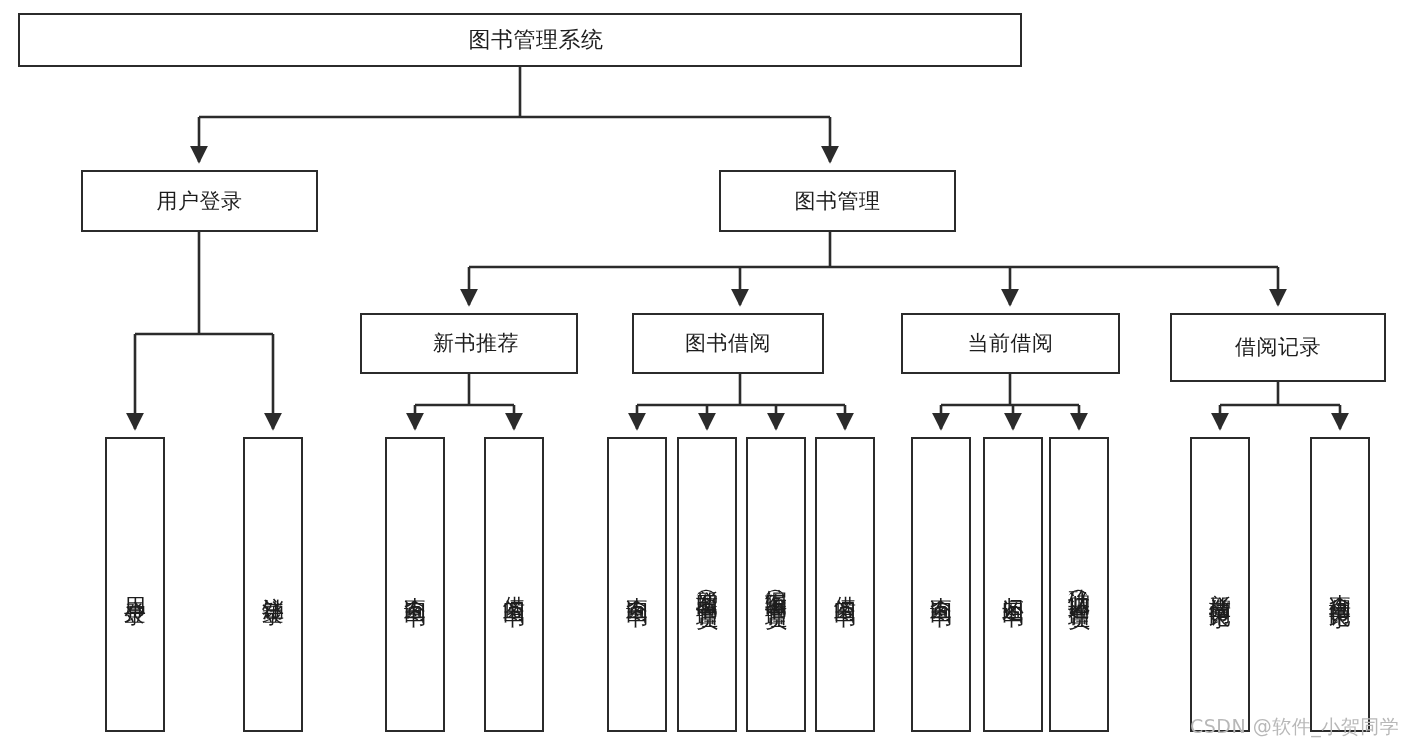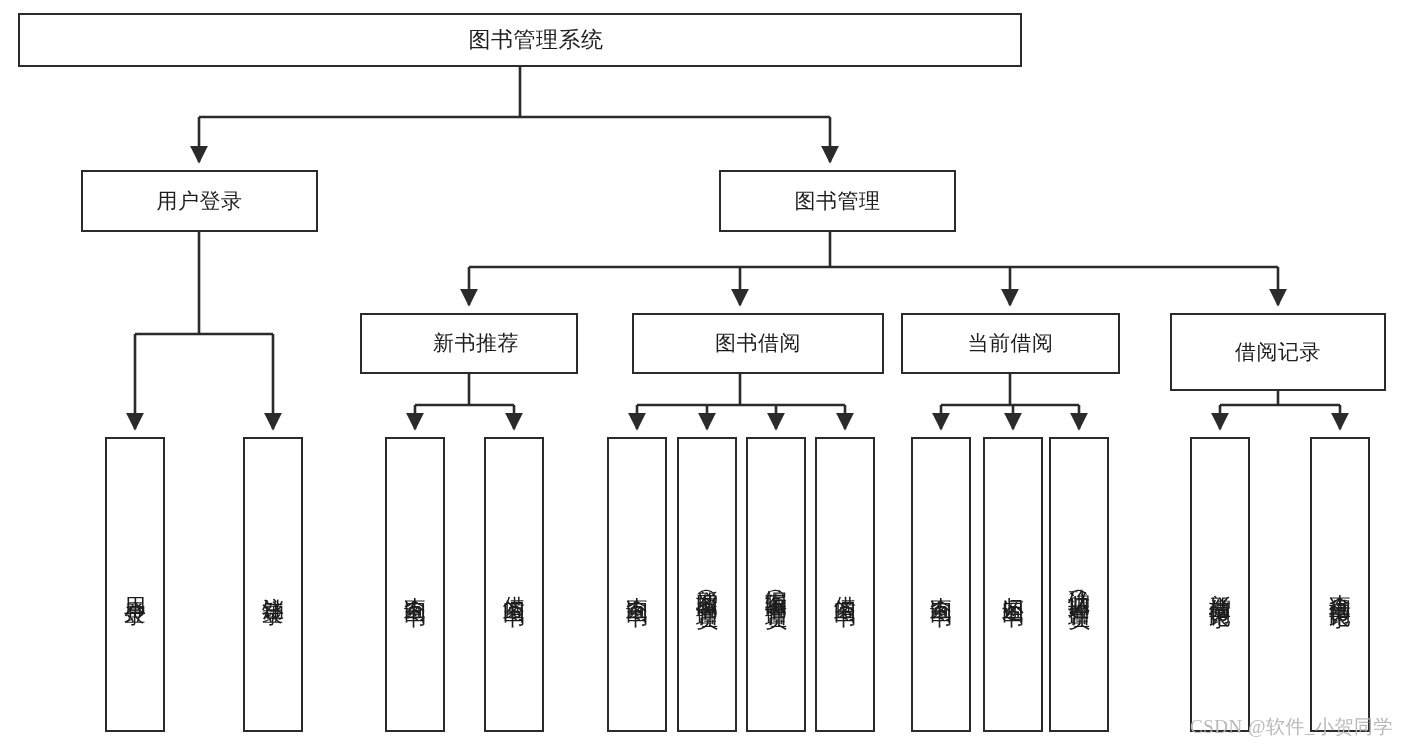--- a/index.html
+++ b/index.html
@@ -64,21 +64,20 @@
     white-space: nowrap;
     max-height: 96%;
   }
   .watermark {
     position: absolute;
     font-size: 19px;
     color: #b8b8b8;
     white-space: nowrap;
     letter-spacing: 0.5px;
     pointer-events: none;
-    font-family: Liberation Serif, serif;
   }
 </style>
 </head>
 <body>
 
 <div id="diagram-root">
 
   <svg class="edges" viewBox="0 0 1405 747" width="1405" height="747" xmlns="http://www.w3.org/2000/svg">
     <defs>
       <marker id="arrow" viewBox="0 0 10 10" refX="9" refY="5" markerWidth="7" markerHeight="7" orient="auto-start-reverse">
@@ -136,27 +135,27 @@
   <div class="node horiz" style="left:81px; top:170px; width:237px; height:62px;">
     <span class="label">用户登录</span>
   </div>
   <div class="node horiz" style="left:711px; top:170px; width:237px; height:62px;margin-left:8px;">
     <span class="label">图书管理</span>
   </div>
 
   <div class="node horiz" style="left:360px; top:313px; width:218px; height:61px;padding-left:14px;">
     <span class="label">新书推荐</span>
   </div>
-  <div class="node horiz" style="left:632px; top:313px; width:252px; height:61px;">
+  <div class="node horiz" style="left:632px; top:313px; width:192px; height:61px;">
     <span class="label">图书借阅</span>
   </div>
   <div class="node horiz" style="left:901px; top:313px; width:219px; height:61px;">
     <span class="label">当前借阅</span>
   </div>
-  <div class="node horiz" style="left:1170px; top:313px; width:216px; height:78px;">
+  <div class="node horiz" style="left:1170px; top:313px; width:216px; height:69px;">
     <span class="label">借阅记录</span>
   </div>
 
   <div class="node vert" style="left:105px; top:437px; width:60px; height:295px;">
     <span class="label">用户登录</span>
   </div>
   <div class="node vert" style="left:243px; top:437px; width:60px; height:295px;">
     <span class="label">注销登录</span>
   </div>
   <div class="node vert" style="left:385px; top:437px; width:60px; height:295px;">

